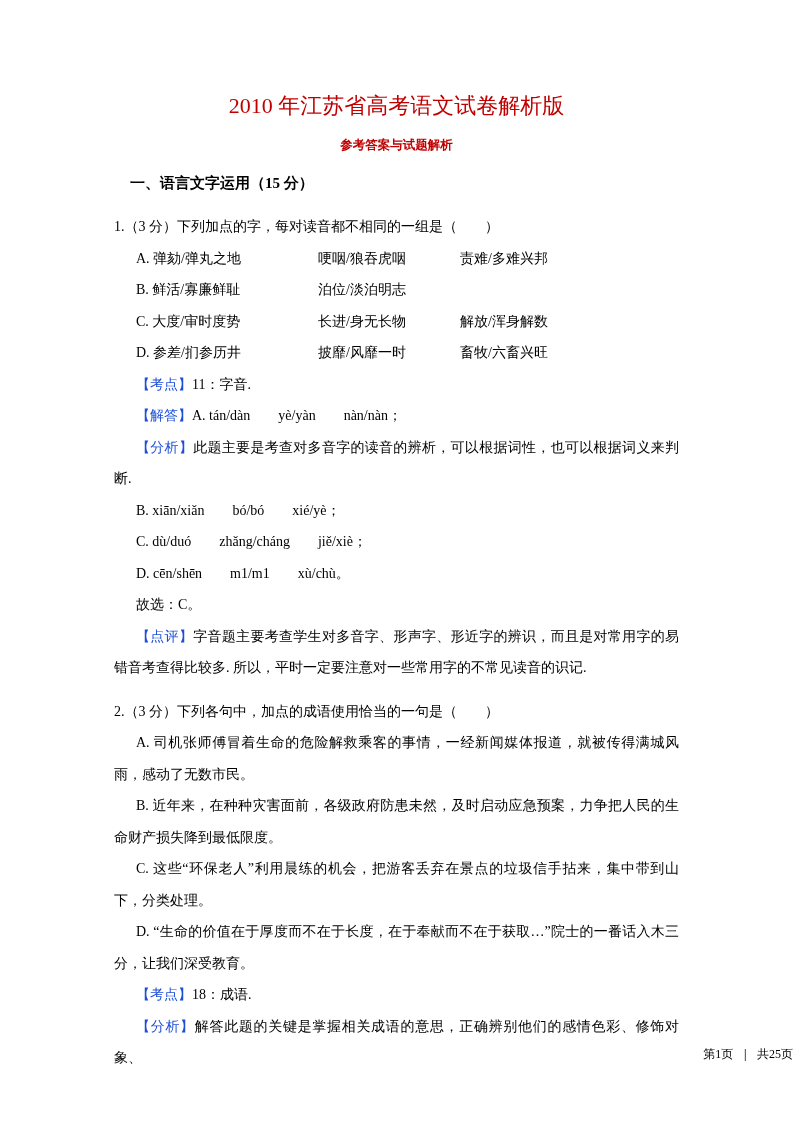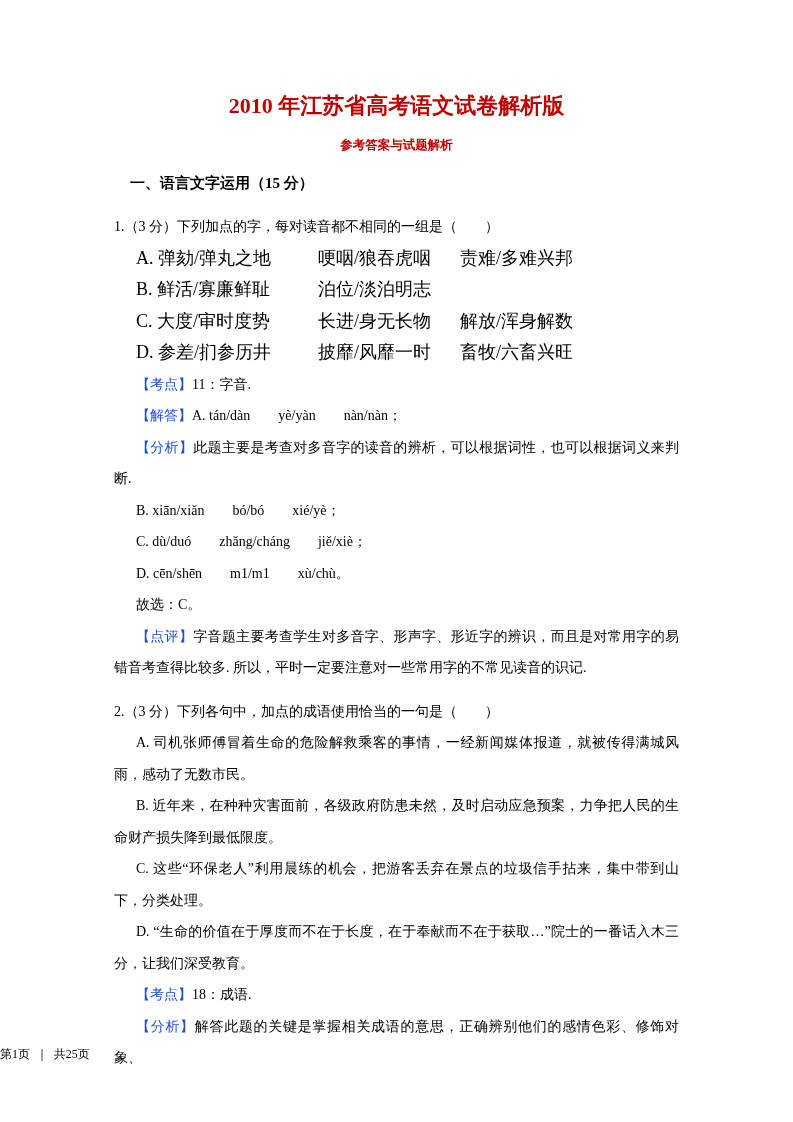--- a/index.html
+++ b/index.html
@@ -13,21 +13,21 @@
     color: #000000;
   }
   .content {
     padding: 92px 114px 0 114px;
   }
   .title {
     margin: 0;
     color: #c00000;
     font-size: 22px;
     line-height: 28px;
-    font-weight: bold;
+    font-weight: normal;
     text-align: center;
   }
   .subtitle {
     margin-top: 17px;
     color: #c00000;
     font-size: 12.5px;
     line-height: 17px;
     font-weight: bold;
     text-align: center;
   }
@@ -44,32 +44,32 @@
     font-size: 14px;
     line-height: 31.5px;
     text-align: justify;
     text-indent: 22px;
   }
   .para.stem { text-indent: 0; margin-top: 12px; }
   .tag { color: #1d4ed8; }
   .opt-row {
     display: flex;
     padding-left: 22px;
-    font-size: 18px;
+    font-size: 14px;
     line-height: 31.5px;
   }
   .opt-row .c1 { width: 182px; }
   .opt-row .c2 { width: 142px; }
   .opt-row .c3 { flex: 1; }
   .footer {
     position: absolute;
     left: 0;
     right: 0;
     bottom: 60px;
-    text-align: left;
+    text-align: right;
     font-size: 12px;
     line-height: 16px;
     color: #000000;
   }
   .footer .sep { margin: 0 6px; }
 </style>
 </head>
 <body>
 
 <div class="page">

